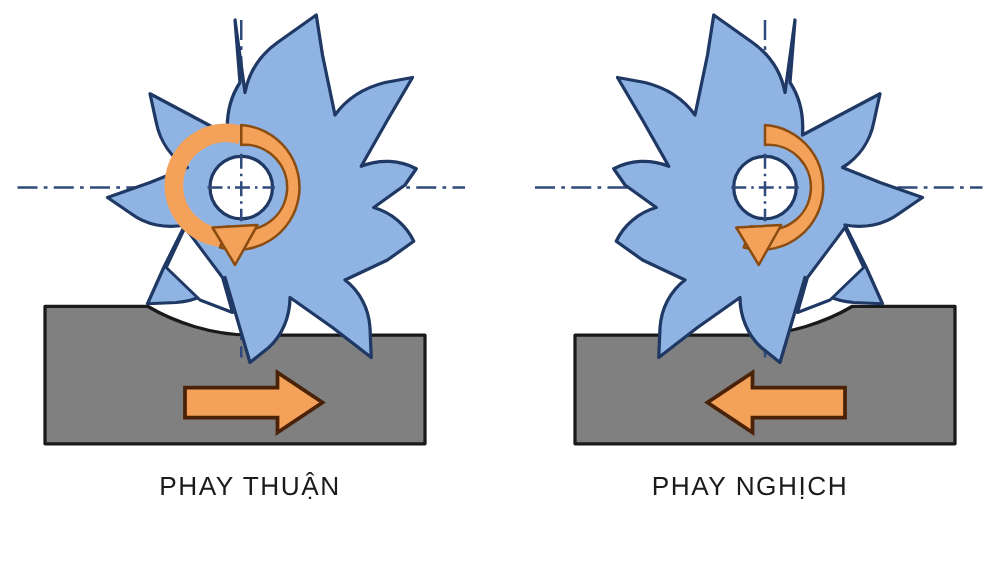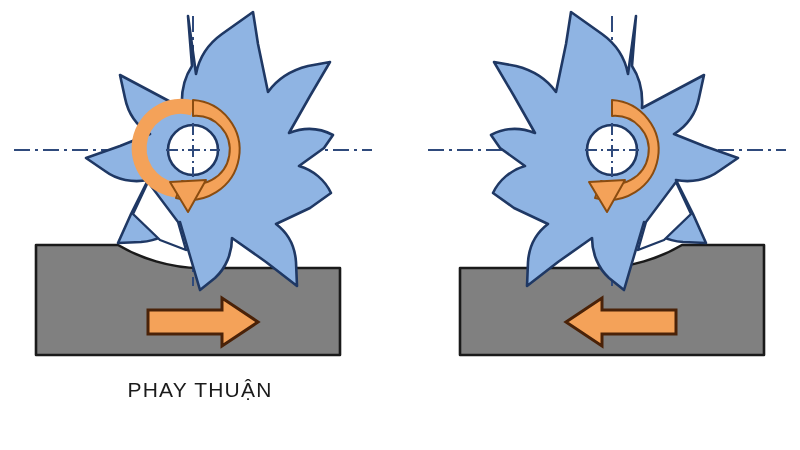--- a/index.html
+++ b/index.html
@@ -164,15 +164,16 @@
         <polygon points="189,182 225,180 207,212" fill="#f4a259" stroke="#8a4c10" stroke-width="2" stroke-linejoin="round"></polygon>
       </g>
 
       <circle cx="212" cy="150" r="25" fill="#ffffff" stroke="#1f3864" stroke-width="2.6"></circle>
       <line x1="185" y1="150" x2="239" y2="150" stroke="#2f4a7c" stroke-width="2" stroke-dasharray="12 4 2 4"></line>
       <line x1="212" y1="123" x2="212" y2="177" stroke="#2f4a7c" stroke-width="2" stroke-dasharray="12 4 2 4"></line>
 
       <polygon points="276,310 202,310 202,298 166,322 202,346 202,334 276,334" fill="#f4a259" stroke="#4a2208" stroke-width="3" stroke-linejoin="miter"></polygon>
     </svg>
 
+    <div class="caption">PHAY NGHỊCH</div>
   </div>
 
 </div>
 
 </body></html>

